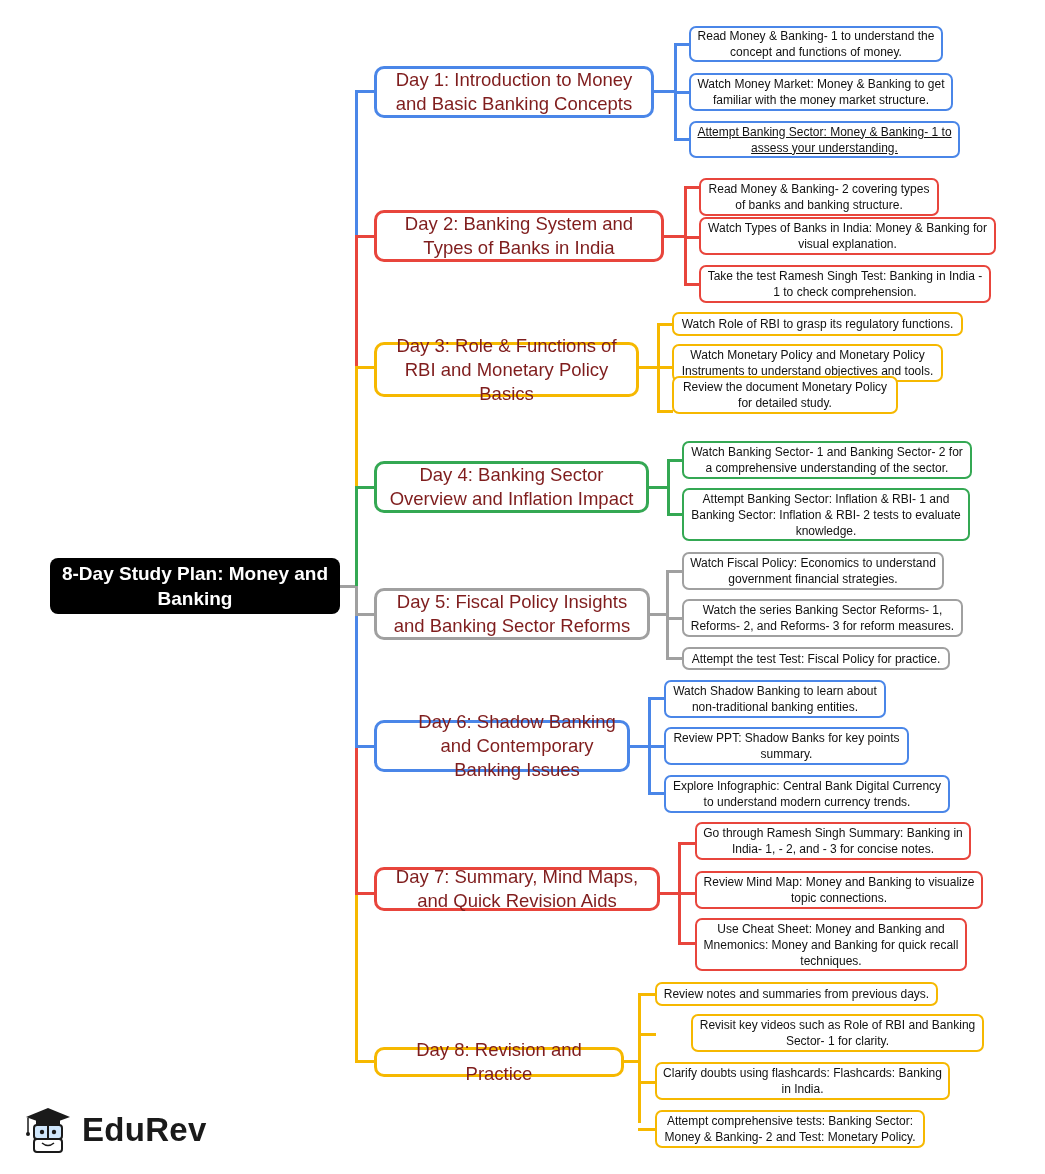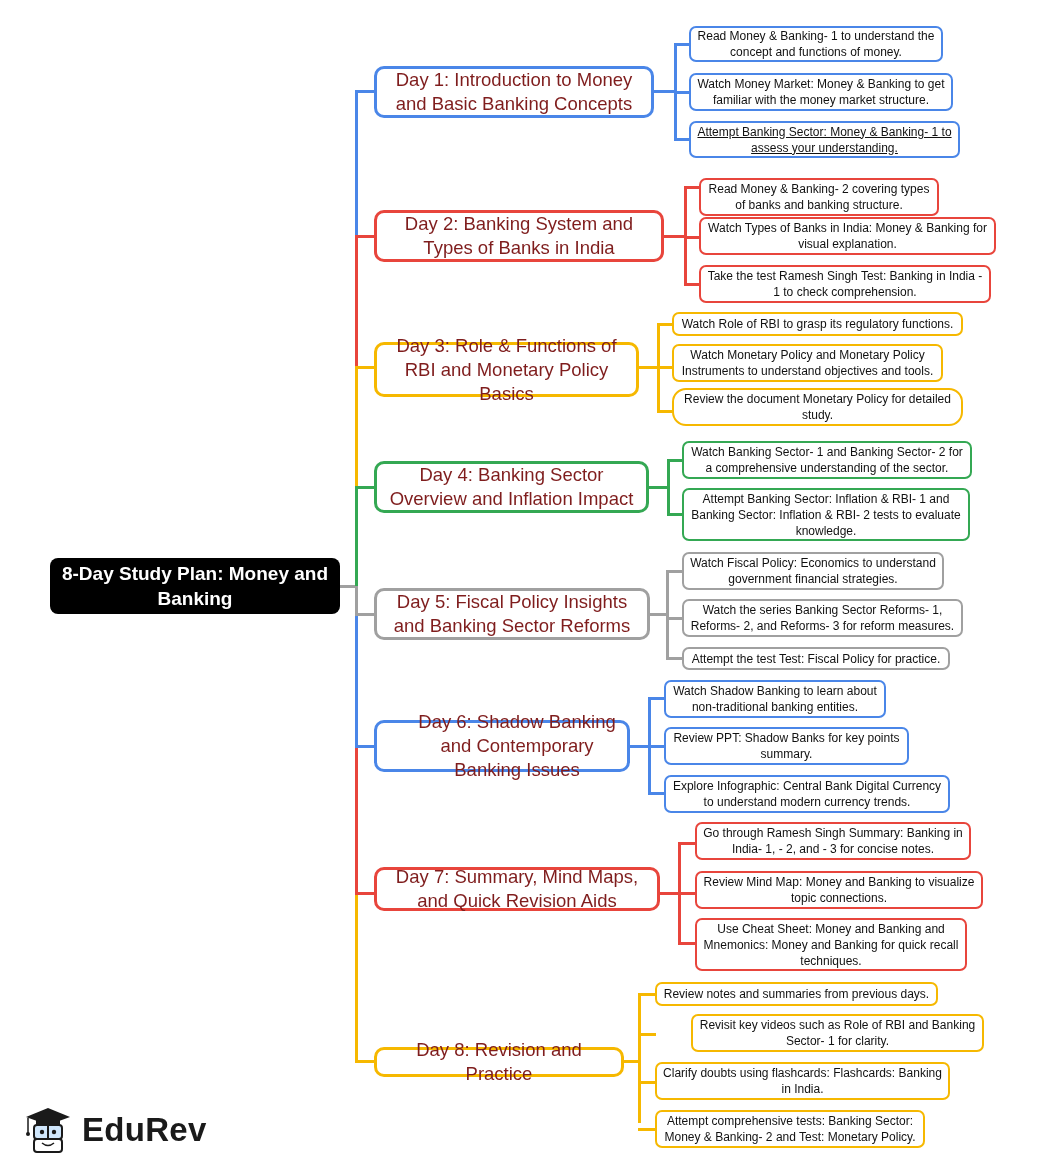--- a/index.html
+++ b/index.html
@@ -68,21 +68,21 @@
 <div class="task red" style="left:699px;top:265px;width:292px;height:38px;">Take the test Ramesh Singh Test: Banking in India - 1 to check comprehension.</div>
 
 <div class="day yellow" style="left:374px;top:342px;width:265px;height:55px;">Day 3: Role &amp; Functions of RBI and Monetary Policy Basics</div>
 <div class="ln bg-yellow" style="left:639px;top:366px;width:20px;height:3px;"></div>
 <div class="ln bg-yellow" style="left:657px;top:323px;width:3px;height:90px;"></div>
 <div class="ln bg-yellow" style="left:657px;top:323px;width:16px;height:3px;"></div>
 <div class="ln bg-yellow" style="left:657px;top:366px;width:16px;height:3px;"></div>
 <div class="ln bg-yellow" style="left:657px;top:410px;width:16px;height:3px;"></div>
 <div class="task yellow" style="left:672px;top:312px;width:291px;height:24px;">Watch Role of RBI to grasp its regulatory functions.</div>
 <div class="task yellow" style="left:672px;top:344px;width:271px;height:38px;">Watch Monetary Policy and Monetary Policy Instruments to understand objectives and tools.</div>
-<div class="task yellow" style="left:672px;top:388px;width:291px;height:38px;border-radius:14px;">Review the document Monetary Policy for detailed study.</div>
+<div class="task yellow" style="left:672px;top:376px;width:226px;height:38px;">Review the document Monetary Policy for detailed study.</div>
 
 <div class="day green" style="left:374px;top:461px;width:275px;height:52px;">Day 4: Banking Sector Overview and Inflation Impact</div>
 <div class="ln bg-green" style="left:649px;top:486px;width:20px;height:3px;"></div>
 <div class="ln bg-green" style="left:667px;top:459px;width:3px;height:56px;"></div>
 <div class="ln bg-green" style="left:667px;top:459px;width:16px;height:3px;"></div>
 <div class="ln bg-green" style="left:667px;top:513px;width:16px;height:3px;"></div>
 <div class="task green" style="left:682px;top:441px;width:290px;height:38px;">Watch Banking Sector- 1 and Banking Sector- 2 for a comprehensive understanding of the sector.</div>
 <div class="task green" style="left:682px;top:488px;width:288px;height:53px;">Attempt Banking Sector: Inflation &amp; RBI- 1 and Banking Sector: Inflation &amp; RBI- 2 tests to evaluate knowledge.</div>
 
 <div class="day gray" style="left:374px;top:588px;width:276px;height:52px;">Day 5: Fiscal Policy Insights and Banking Sector Reforms</div>

